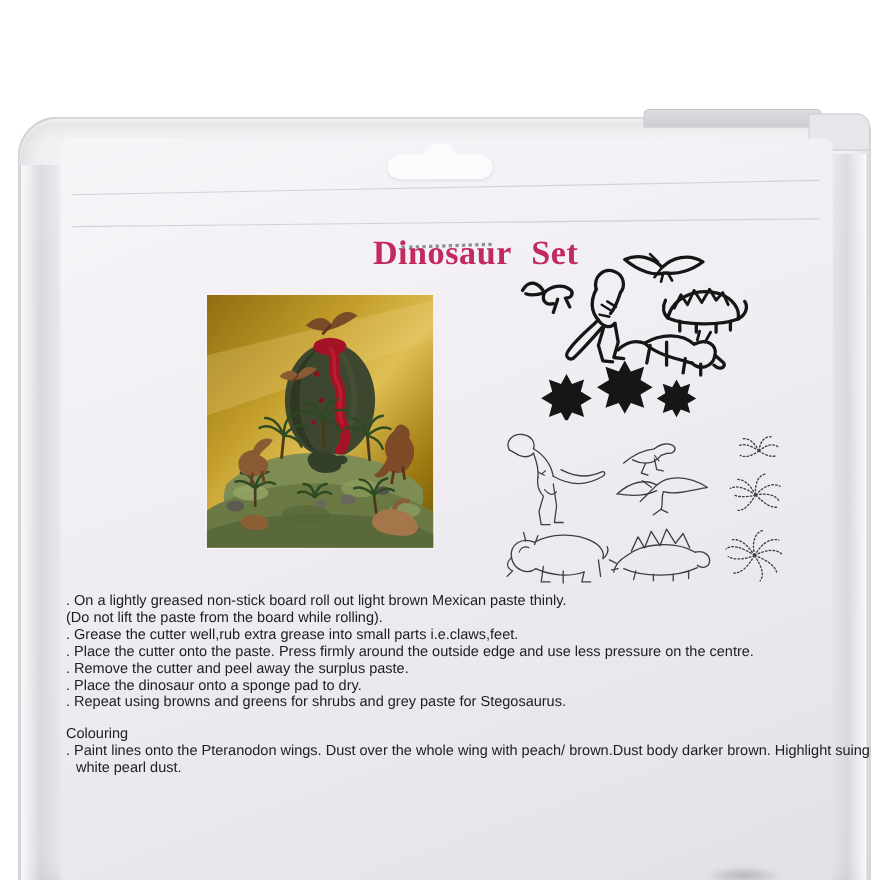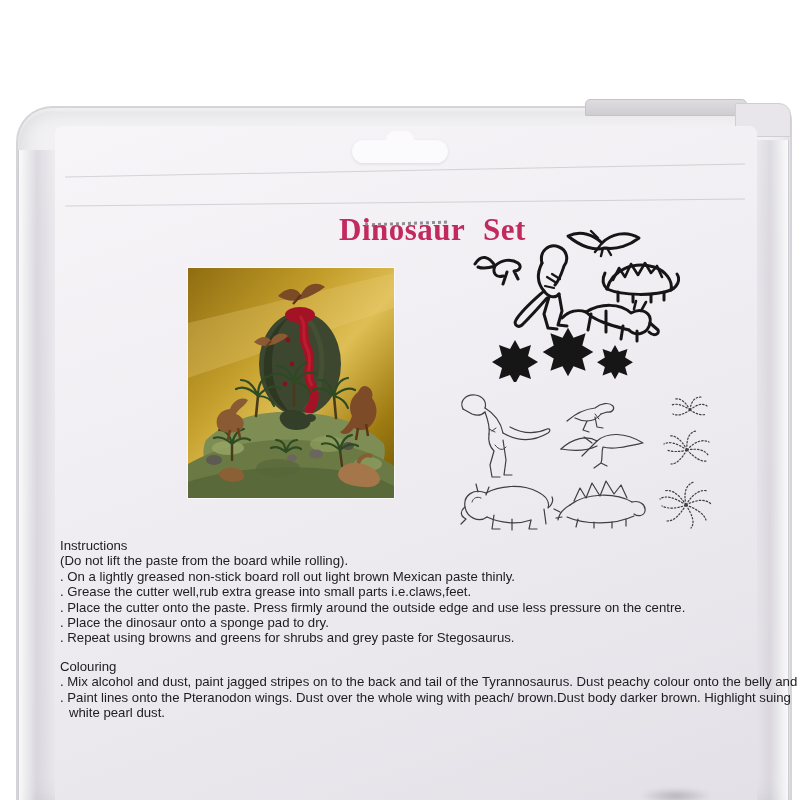--- a/index.html
+++ b/index.html
@@ -231,28 +231,27 @@
           <path d="M112,129 C130,137 160,137 179,128"></path>
           <path d="M123,131 L121,139 M139,134 L139,140 M157,134 L157,140 M171,131 L171,138"></path>
         </g>
         <g stroke-dasharray="1.5,2">
           <path d="M231,117 C219,109 210,107 205,111 M231,117 C223,105 216,101 209,103 M231,117 C228,103 232,96 239,94 M231,117 C238,105 246,101 253,103 M231,117 C242,111 251,111 256,116 M231,117 C242,121 249,126 251,132 M231,117 C238,128 240,135 236,140 M231,117 C224,128 219,133 212,133 M231,117 C221,121 213,121 207,118"></path>
         </g>
       </svg>
     </div>
 
     <div class="text-block">
-      <div>Instructions</div>
+      <div>. On a lightly greased non-stick board roll out light brown Mexican paste thinly.</div>
       <div>(Do not lift the paste from the board while rolling).</div>
-      <div>. On a lightly greased non-stick board roll out light brown Mexican paste thinly.</div>
       <div>. Grease the cutter well,rub extra grease into small parts i.e.claws,feet.</div>
       <div>. Place the cutter onto the paste. Press firmly around the outside edge and use less pressure on the centre.</div>
+      <div>. Remove the cutter and peel away the surplus paste.</div>
       <div>. Place the dinosaur onto a sponge pad to dry.</div>
       <div>. Repeat using browns and greens for shrubs and grey paste for Stegosaurus.</div>
       <div class="section-gap">Colouring</div>
-      <div>. Mix alcohol and dust, paint jagged stripes on to the back and tail of the Tyrannosaurus. Dust peachy colour onto the belly and</div>
       <div>. Paint lines onto the Pteranodon wings. Dust over the whole wing with peach/ brown.Dust body darker brown. Highlight suing</div>
       <div class="cont">white pearl dust.</div>
     </div>
   </div>
 
   <div class="shadow-smudge"></div>
 </div>
 
 </body></html>

